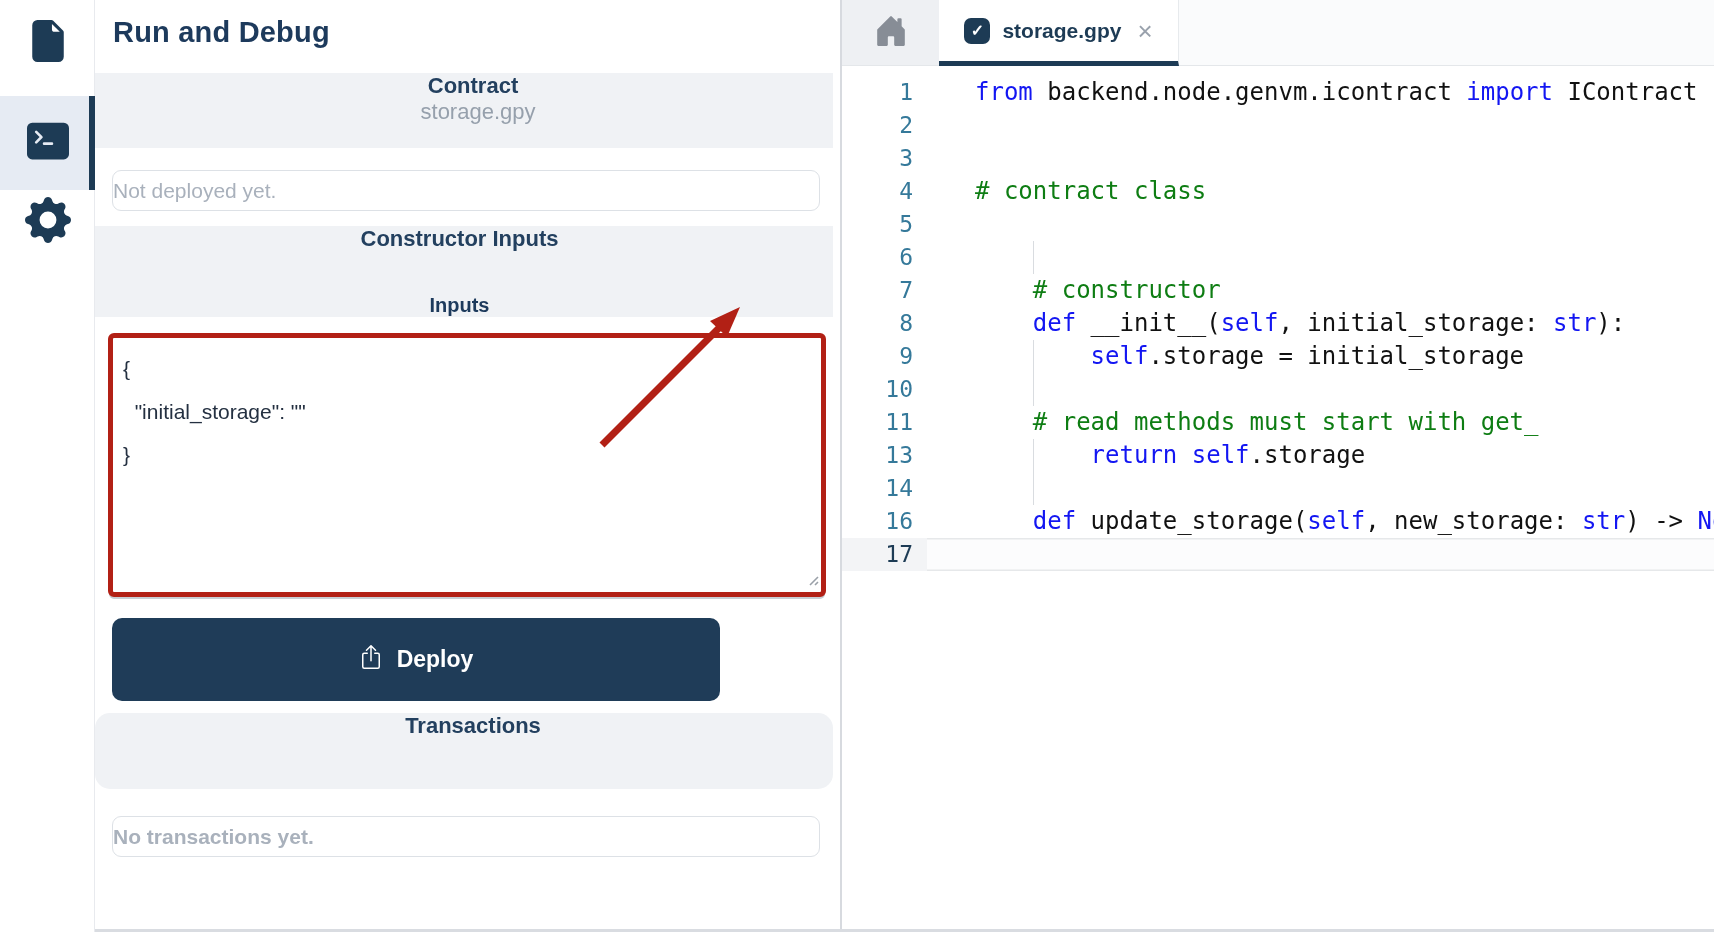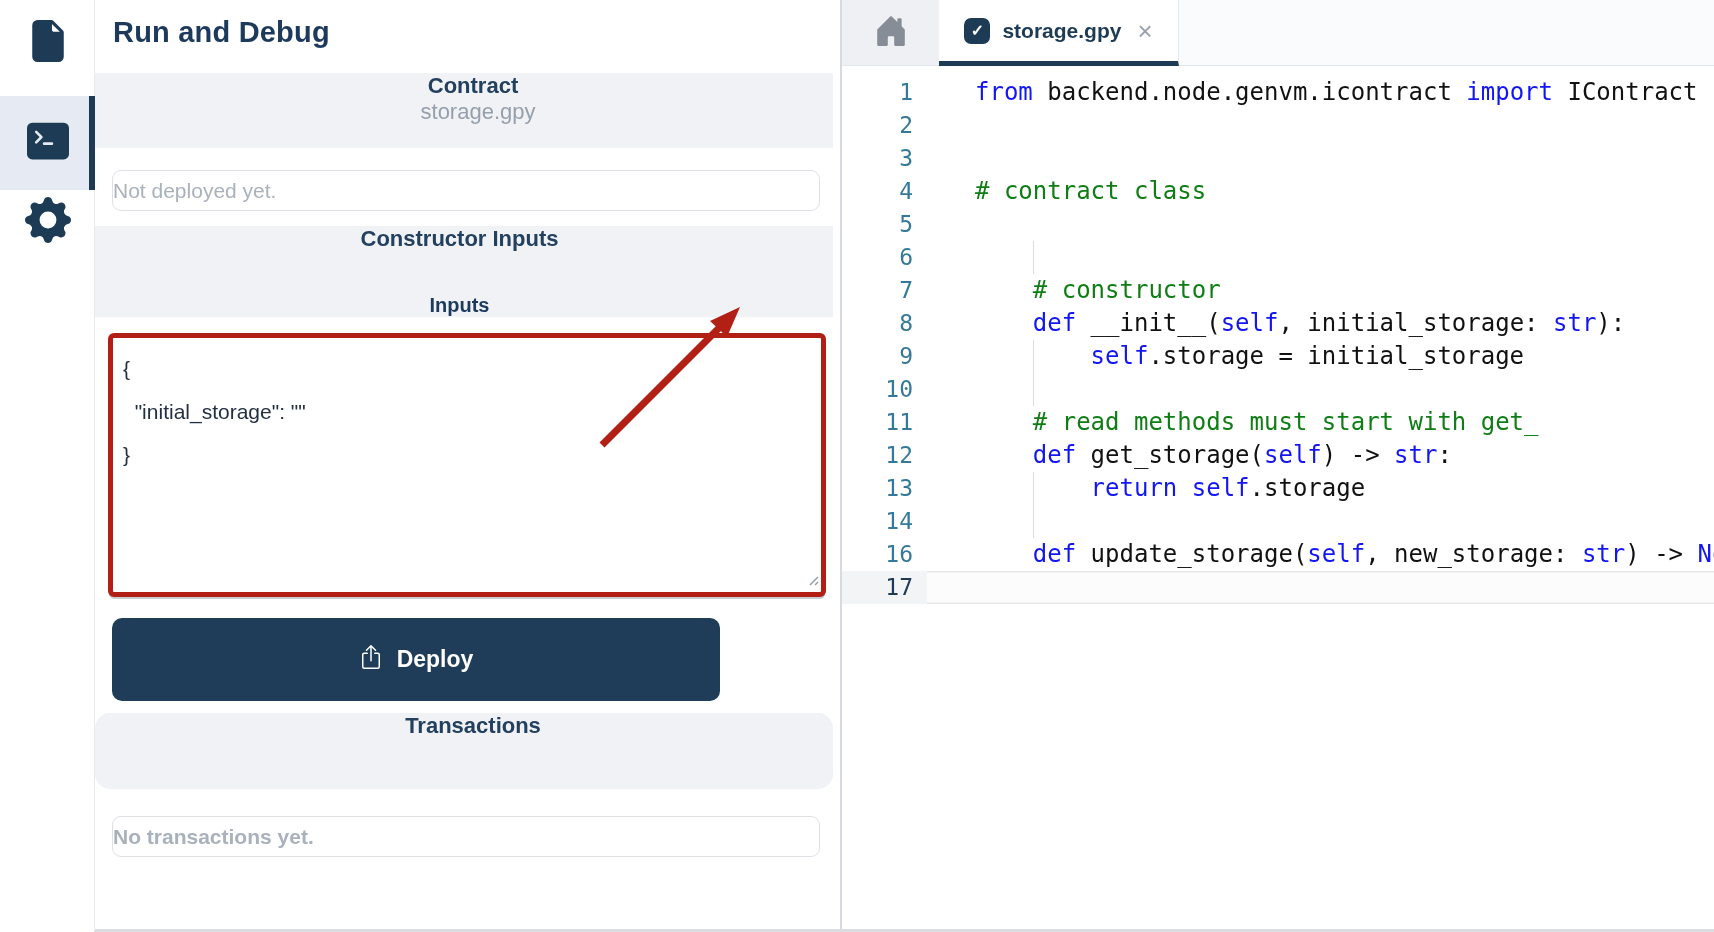--- a/index.html
+++ b/index.html
@@ -177,21 +177,20 @@
         <div class="cl"><div class="gut">2</div><div class="src"></div></div>
         <div class="cl"><div class="gut">3</div><div class="src"></div></div>
         <div class="cl"><div class="gut">4</div><div class="src"><span class="tk-c"># contract class</span></div></div>
         <div class="cl"><div class="gut">5</div></div>
         <div class="cl"><div class="gut">6</div><div class="src"><span class="guide"></span></div></div>
         <div class="cl"><div class="gut">7</div><div class="src"><span class="tk-p">    </span><span class="tk-c"># constructor</span></div></div>
         <div class="cl"><div class="gut">8</div><div class="src"><span class="tk-p">    </span><span class="tk-k">def</span><span class="tk-p"> __init__(</span><span class="tk-k">self</span><span class="tk-p">, initial_storage: </span><span class="tk-k">str</span><span class="tk-p">):</span></div></div>
         <div class="cl"><div class="gut">9</div><div class="src"><span class="guide"></span><span class="tk-p">        </span><span class="tk-k">self</span><span class="tk-p">.storage = initial_storage</span></div></div>
         <div class="cl"><div class="gut">10</div><div class="src"><span class="guide"></span></div></div>
         <div class="cl"><div class="gut">11</div><div class="src"><span class="tk-p">    </span><span class="tk-c"># read methods must start with get_</span></div></div>
-        <div class="cl"><div class="gut">12</div><div class="src"><span class="tk-p">    </span><span class="tk-k">def</span><span class="tk-p"> get_storage(</span><span class="tk-k">self</span><span class="tk-p">) -&gt; </span><span class="tk-k">str</span><span class="tk-p">:</span></div></div>
         <div class="cl"><div class="gut">13</div><div class="src"><span class="guide"></span><span class="tk-p">        </span><span class="tk-k">return</span><span class="tk-p"> </span><span class="tk-k">self</span><span class="tk-p">.storage</span></div></div>
         <div class="cl"><div class="gut">14</div><div class="src"><span class="guide"></span></div></div>
         <div class="cl"><div class="gut">16</div><div class="src"><span class="tk-p">    </span><span class="tk-k">def</span><span class="tk-p"> update_storage(</span><span class="tk-k">self</span><span class="tk-p">, new_storage: </span><span class="tk-k">str</span><span class="tk-p">) -&gt; </span><span class="tk-k">None</span></div></div>
         <div class="cl active"><div class="gut">17</div></div>
       </div>
   </section>
 
   <div class="bottom-line"></div>
 </div>
 

